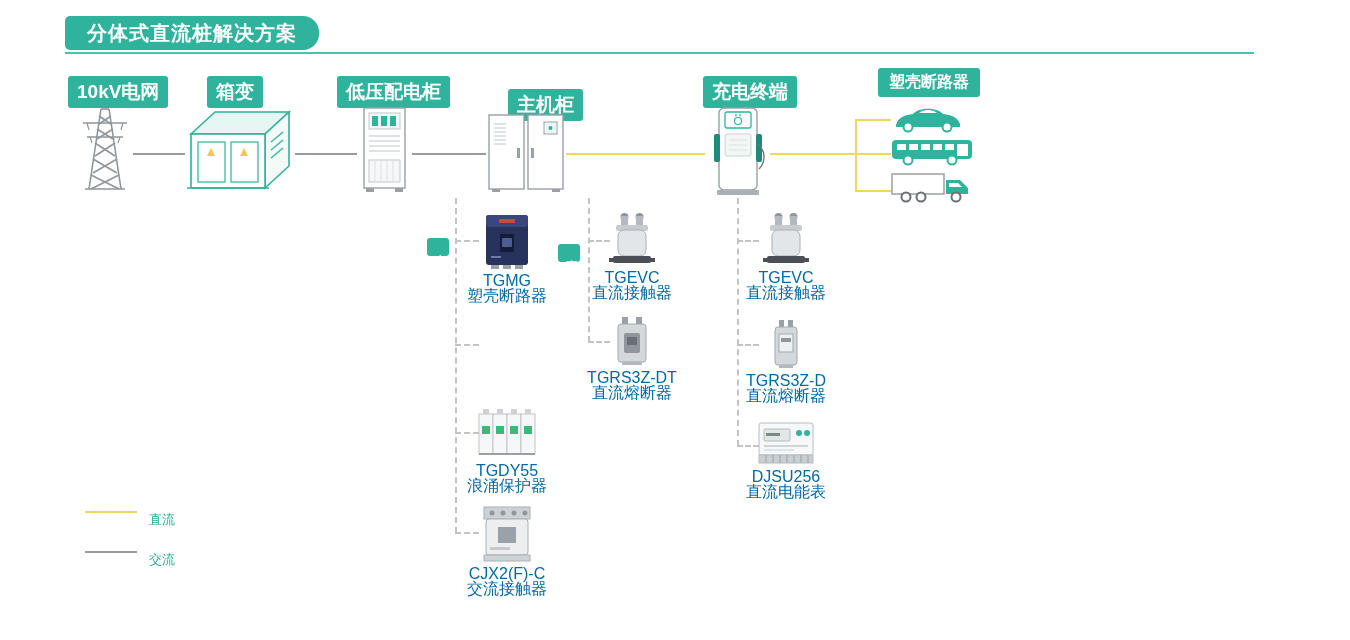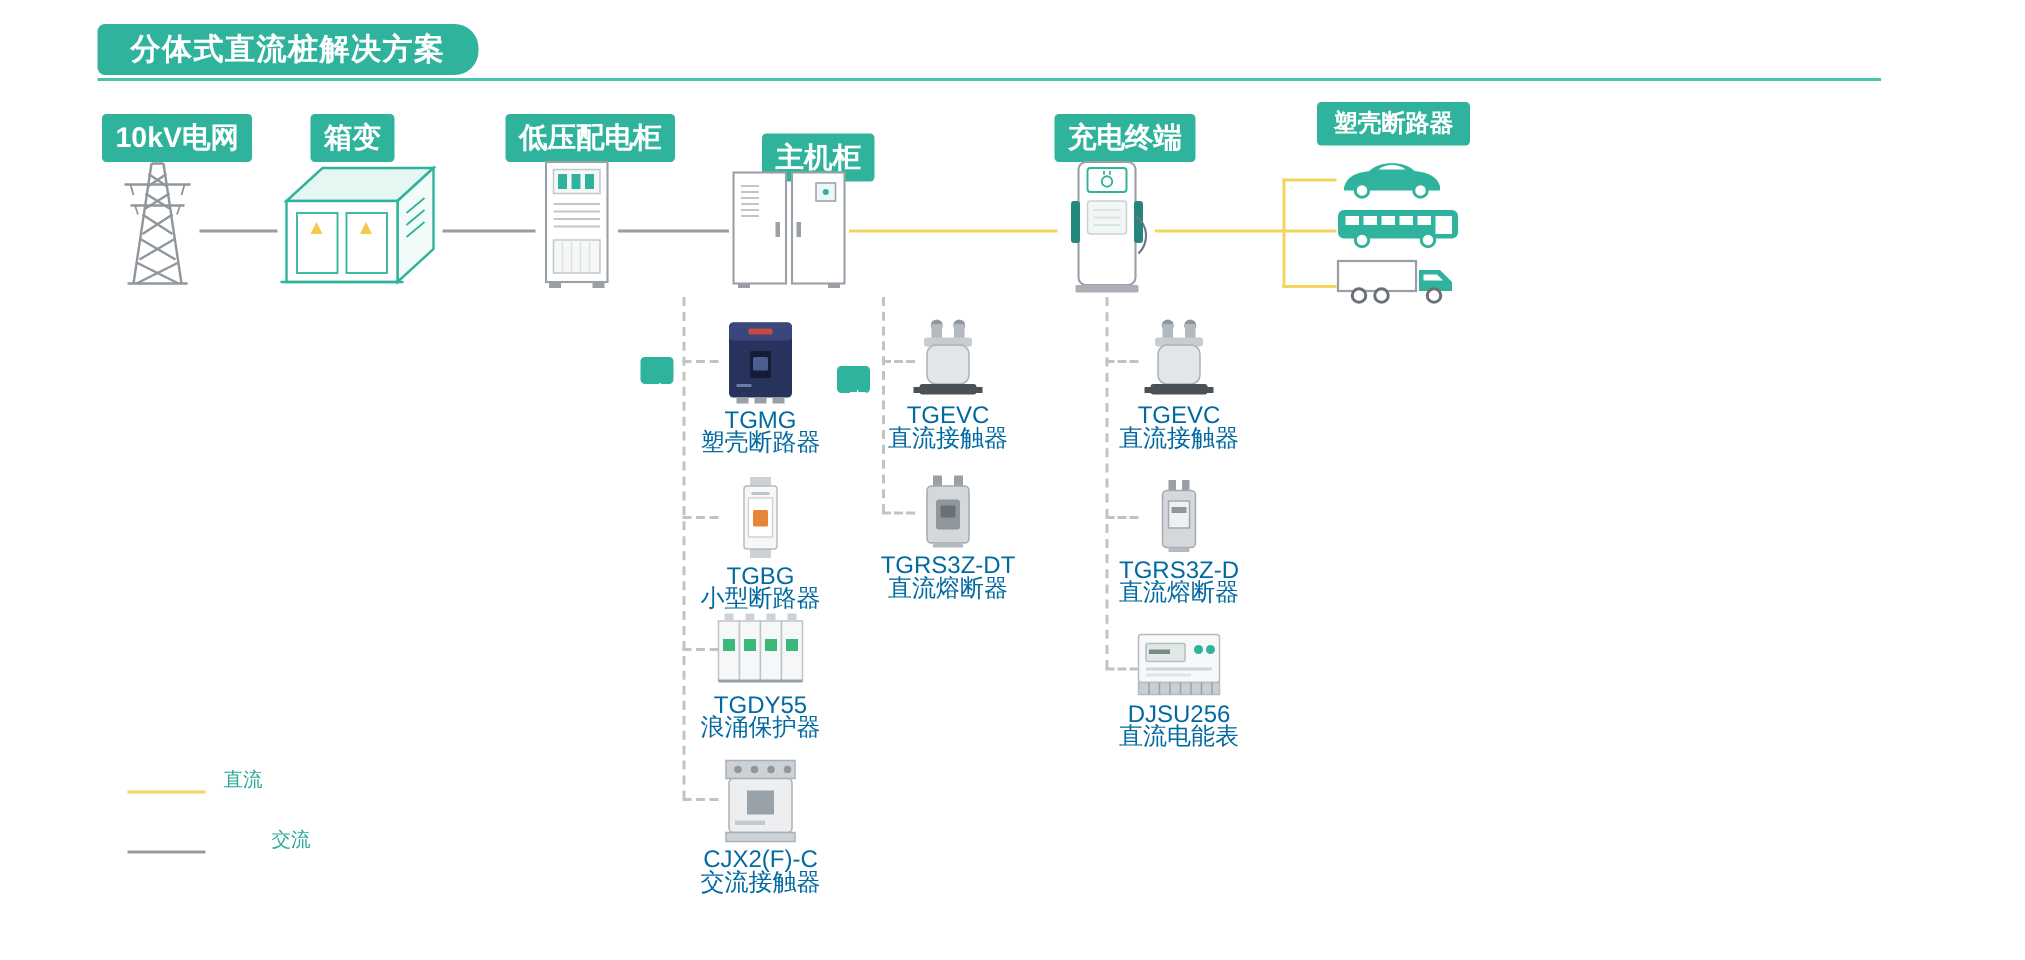--- a/index.html
+++ b/index.html
@@ -44,21 +44,21 @@
     position:absolute; width:110px; display:flex; flex-direction:column;
     align-items:center;
   }
   .component .cicon { display:block; }
   .component .model, .component .cname {
     color:#0369a1; font-size:16px; line-height:15px; text-align:center;
     white-space:nowrap;
   }
   .component .model { margin-top:3px; }
 
-  .legend-item { position:absolute; display:flex; align-items:flex-end; }
+  .legend-item { position:absolute; display:flex; align-items:flex-start; }
   .legend-line { width:52px; height:2px; margin-right:12px; }
   .legend-label { font-size:13px; color:#2aa896; }
 </style>
 </head>
 <body>
 
 <div class="canvas">
 
   <div class="title-banner">分体式直流桩解决方案</div>
   <div class="title-underline"></div>
@@ -202,32 +202,20 @@
       <rect x="23" y="26" width="10" height="9" rx="1" fill="#4d5d92"></rect>
       <rect x="12" y="44" width="10" height="2" fill="#6c7aa8"></rect>
       <rect x="12" y="53" width="8" height="4" fill="#9aa0a6"></rect>
       <rect x="24" y="53" width="8" height="4" fill="#9aa0a6"></rect>
       <rect x="36" y="53" width="8" height="4" fill="#9aa0a6"></rect>
     </svg>
     <div class="model">TGMG</div>
     <div class="cname">塑壳断路器</div>
   </div>
 
-  <div class="component" style="left:452px; top:316px;">
-    <svg class="cicon" width="40" height="58" viewBox="0 0 40 58">
-      <rect x="13" y="2" width="14" height="7" fill="#cdd2d7"></rect>
-      <rect x="13" y="49" width="14" height="7" fill="#cdd2d7"></rect>
-      <rect x="9" y="8" width="22" height="42" rx="2" fill="#f6f7f8" stroke="#b6bcc2"></rect>
-      <rect x="12" y="16" width="16" height="26" fill="#ffffff" stroke="#cfd4d9"></rect>
-      <rect x="14" y="12" width="12" height="2" fill="#c0c5ca"></rect>
-      <rect x="15" y="24" width="10" height="11" rx="1" fill="#e8833a"></rect>
-    </svg>
-    <div class="model">TGBG</div>
-    <div class="cname">小型断路器</div>
-  </div>
 
   <div class="component" style="left:452px; top:406px;">
     <svg class="cicon" width="62" height="54" viewBox="0 0 62 54">
       <g>
         <rect x="3" y="8" width="14" height="40" fill="#f6f7f8" stroke="#bfc4c9"></rect>
         <rect x="7" y="3" width="6" height="5" fill="#cdd2d7"></rect>
         <rect x="6" y="20" width="8" height="8" fill="#3cb878"></rect>
       </g>
       <g>
         <rect x="17" y="8" width="14" height="40" fill="#f6f7f8" stroke="#bfc4c9"></rect>
@@ -337,18 +325,18 @@
       <path d="M9 35v8M16 35v8M23 35v8M30 35v8M37 35v8M44 35v8M51 35v8" stroke="#9aa0a6" stroke-width="1"></path>
     </svg>
     <div class="model">DJSU256</div>
     <div class="cname">直流电能表</div>
   </div>
 
   <div class="legend-item" style="left:85px; top:511px;">
     <div class="legend-line dc"></div>
     <div class="legend-label">直流</div>
   </div>
-  <div class="legend-item" style="left:85px; top:551px;gap:32px;">
+  <div class="legend-item" style="left:85px; top:551px;">
     <div class="legend-line ac"></div>
     <div class="legend-label">交流</div>
   </div>
 
 </div>
 
 </body></html>

